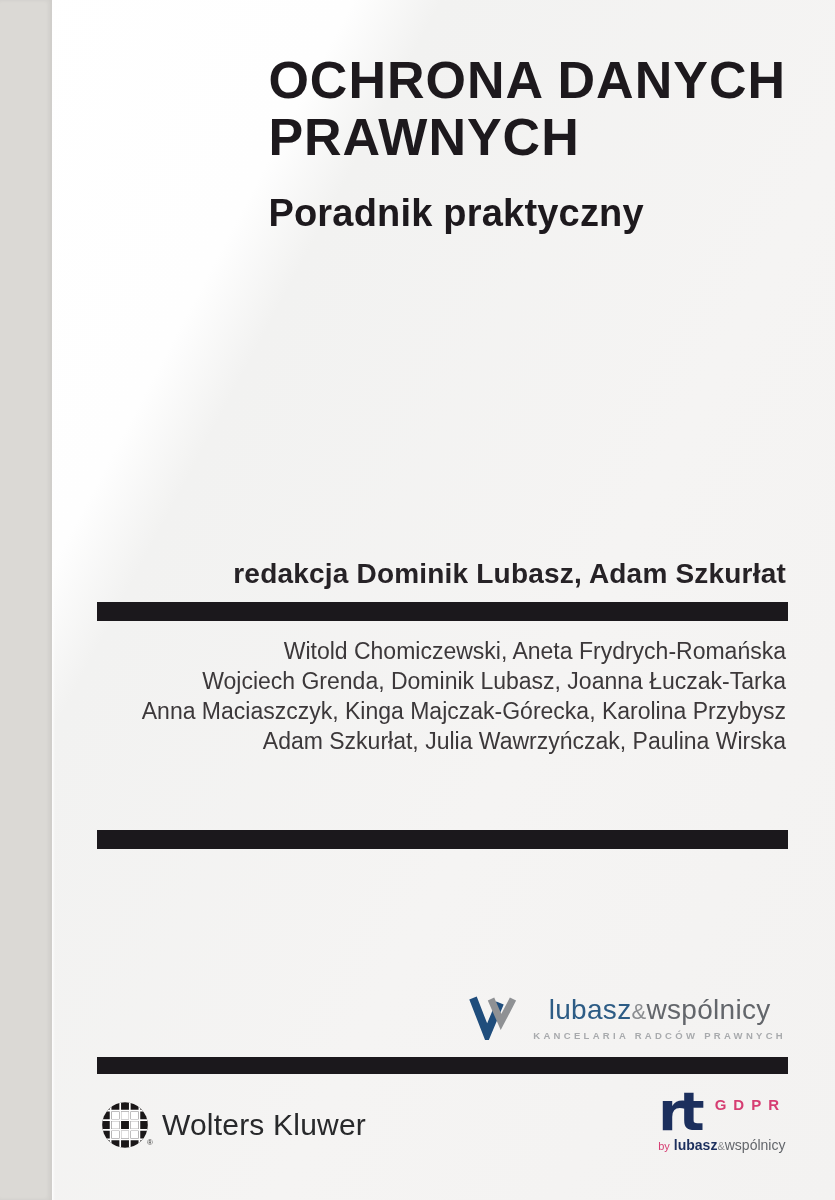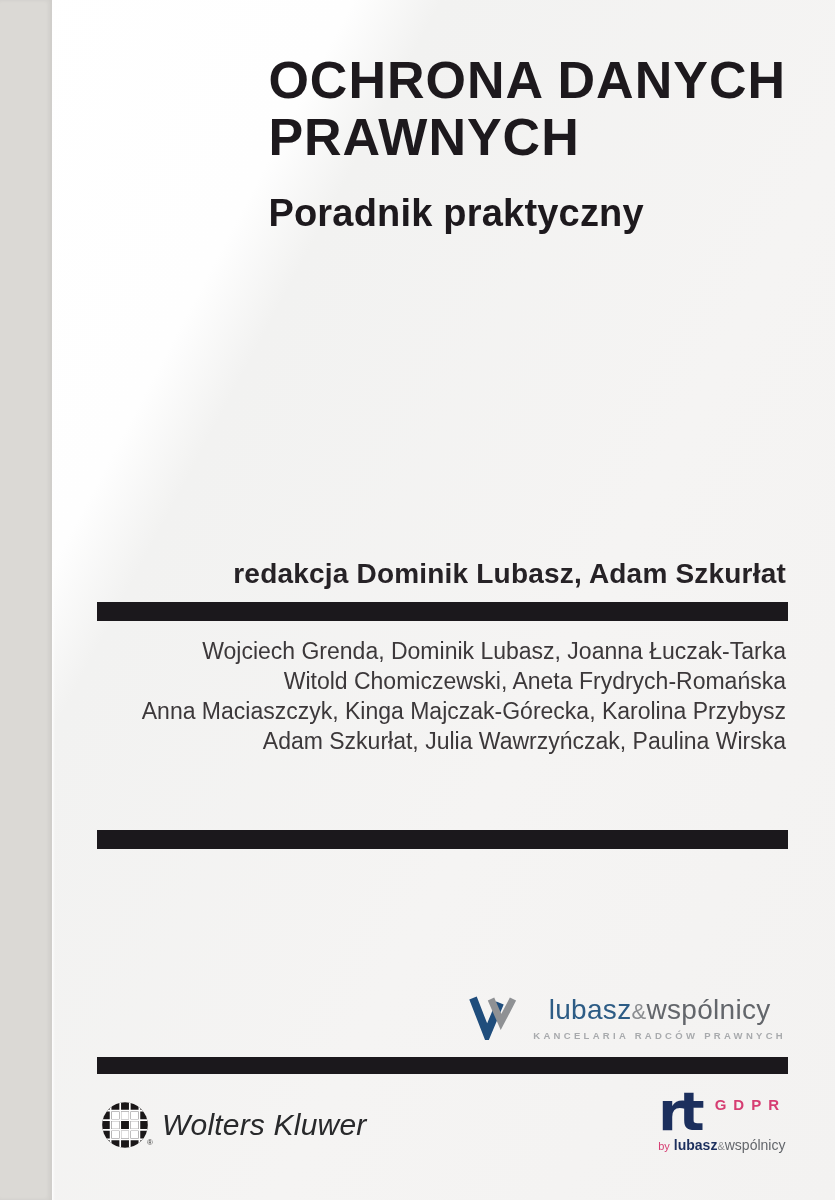--- a/index.html
+++ b/index.html
@@ -31,21 +31,21 @@
   .lw-text{display:flex;flex-direction:column;align-items:center;}
   .lw-name{font-size:28px;line-height:30px;letter-spacing:0.3px;}
   .lw-name .main{color:#2d5c85;}
   .lw-name .amp{color:#8b8d90;font-size:22px;}
   .lw-name .rest{color:#63666b;}
   .lw-tagline{font-size:9.5px;letter-spacing:3.3px;color:#a8aaad;margin-top:3px;font-weight:700;}
   
   .wk{position:absolute;left:101px;top:1101px;display:flex;align-items:center;gap:13px;}
   .wk-icon-wrap{position:relative;width:48px;height:48px;}
   .wk-reg{position:absolute;right:-4px;bottom:2px;font-size:8px;color:#3a3a3a;}
-  .wk-name{font-size:30px;color:#28292b;letter-spacing:0.2px;font-style:italic;}
+  .wk-name{font-size:30px;color:#28292b;letter-spacing:0.2px;}
   .gdpr{position:absolute;right:49px;top:1096px;display:flex;flex-direction:column;align-items:flex-start;}
   .gdpr-top{display:flex;align-items:flex-start;gap:16px;}
   .rt-mark{font-family:"DejaVu Sans",sans-serif;font-weight:700;font-size:54px;line-height:40px;
     letter-spacing:-6px;color:#1c2f5d;margin-top:-4px;}
   .gdpr-lines{display:flex;}
   .gdpr-l1{font-size:15px;font-weight:700;letter-spacing:7px;color:#d63d72;line-height:18px;}
   .gdpr-l2{font-size:19px;font-weight:800;letter-spacing:4.5px;color:#d63d72;line-height:24px;}
   .gdpr-by{font-size:14px;margin-top:5px;color:#63666b;}
   .gdpr-by .by{color:#d63d72;font-size:11px;margin-right:4px;}
   .gdpr-by .main{color:#1c2f5d;font-weight:700;}
@@ -62,22 +62,22 @@
   <div class="title-block">
     <h1 class="title"><span>OCHRONA DANYCH</span><br><span>PRAWNYCH</span></h1>
     <div class="subtitle">Poradnik praktyczny</div>
   </div>
 
   <div class="editors">redakcja Dominik Lubasz, Adam Szkurłat</div>
 
   <div class="bar bar1"></div>
 
   <div class="authors">
+    <div>Witold Chomiczewski, Aneta Frydrych-Romańska</div>
     <div>Wojciech Grenda, Dominik Lubasz, Joanna Łuczak-Tarka</div>
-    <div>Witold Chomiczewski, Aneta Frydrych-Romańska</div>
     <div>Anna Maciaszczyk, Kinga Majczak-Górecka, Karolina Przybysz</div>
     <div>Adam Szkurłat, Julia Wawrzyńczak, Paulina Wirska</div>
   </div>
 
   <div class="bar bar2"></div>
 
   <div class="lw">
     <span>
       <svg width="52" height="48" viewBox="0 0 52 48">
         <polyline points="4,6 18,42 31,11" fill="none" stroke="#1f4d7c" stroke-width="8"></polyline>

